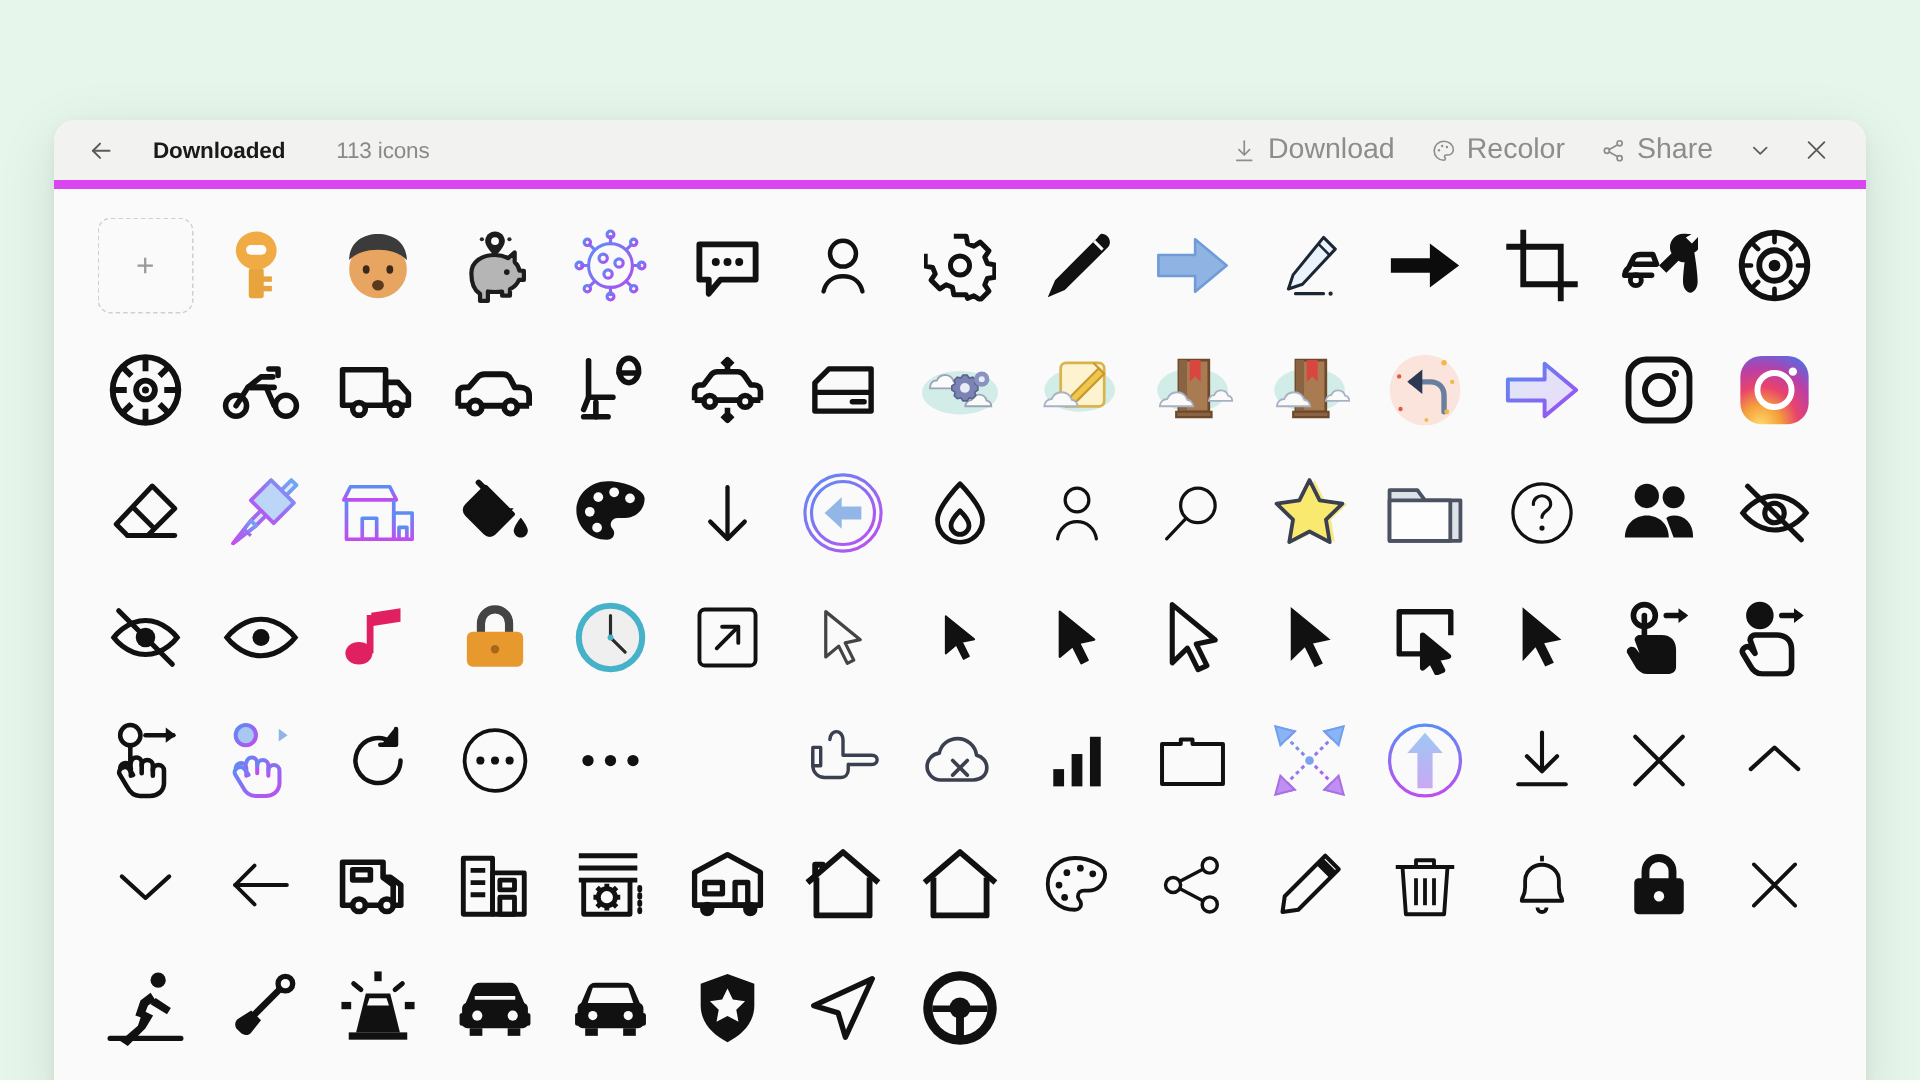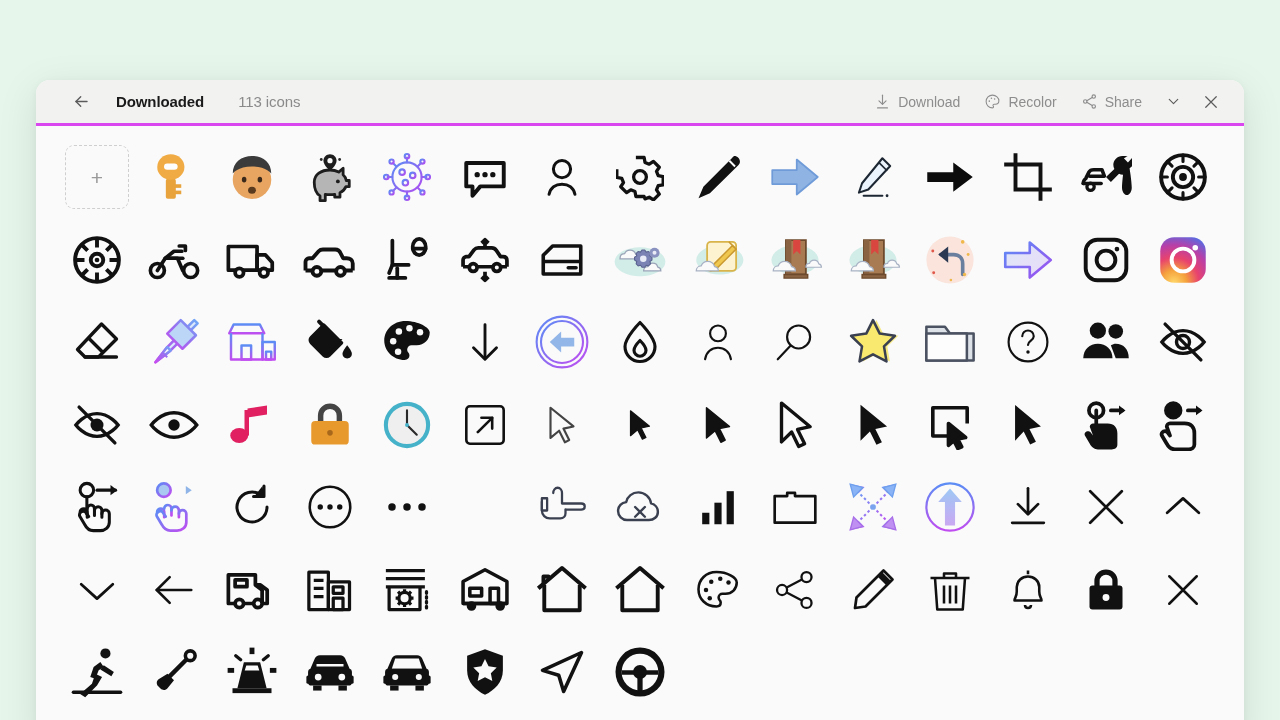--- a/index.html
+++ b/index.html
@@ -31,22 +31,22 @@
     flex-direction: column;
   }
 
   
   #header {
     height: 46px;
     min-height: 46px;
     background: #f2f2f1;
     display: flex;
     align-items: center;
-    padding: 0 16px 0 28px;
-    border-bottom: 3px solid #d946ef;
+    padding: 0 16px 0 14px;
+    border-bottom: 6px solid #d946ef;
   }
 
   .hdr-left { display: flex; align-items: center; gap: 0; }
   .hdr-right { display: flex; align-items: center; margin-left: auto; gap: 4px; }
 
   .icon-btn {
     width: 34px; height: 34px;
     display: flex; align-items: center; justify-content: center;
     border-radius: 7px;
     cursor: pointer;
@@ -67,21 +67,21 @@
     letter-spacing: -0.1px;
   }
 
   .tool-btn {
     display: flex;
     align-items: center;
     gap: 7px;
     padding: 6px 10px;
     border-radius: 7px;
     cursor: pointer;
-    font-size: 14px;
+    font-size: 19px;
     color: #8d8d8d;
     white-space: nowrap;
   }
   .tool-btn svg { display: block; }
 
   
   #icon-grid {
     flex: 1;
     display: grid;
     grid-template-columns: repeat(15, 1fr);

